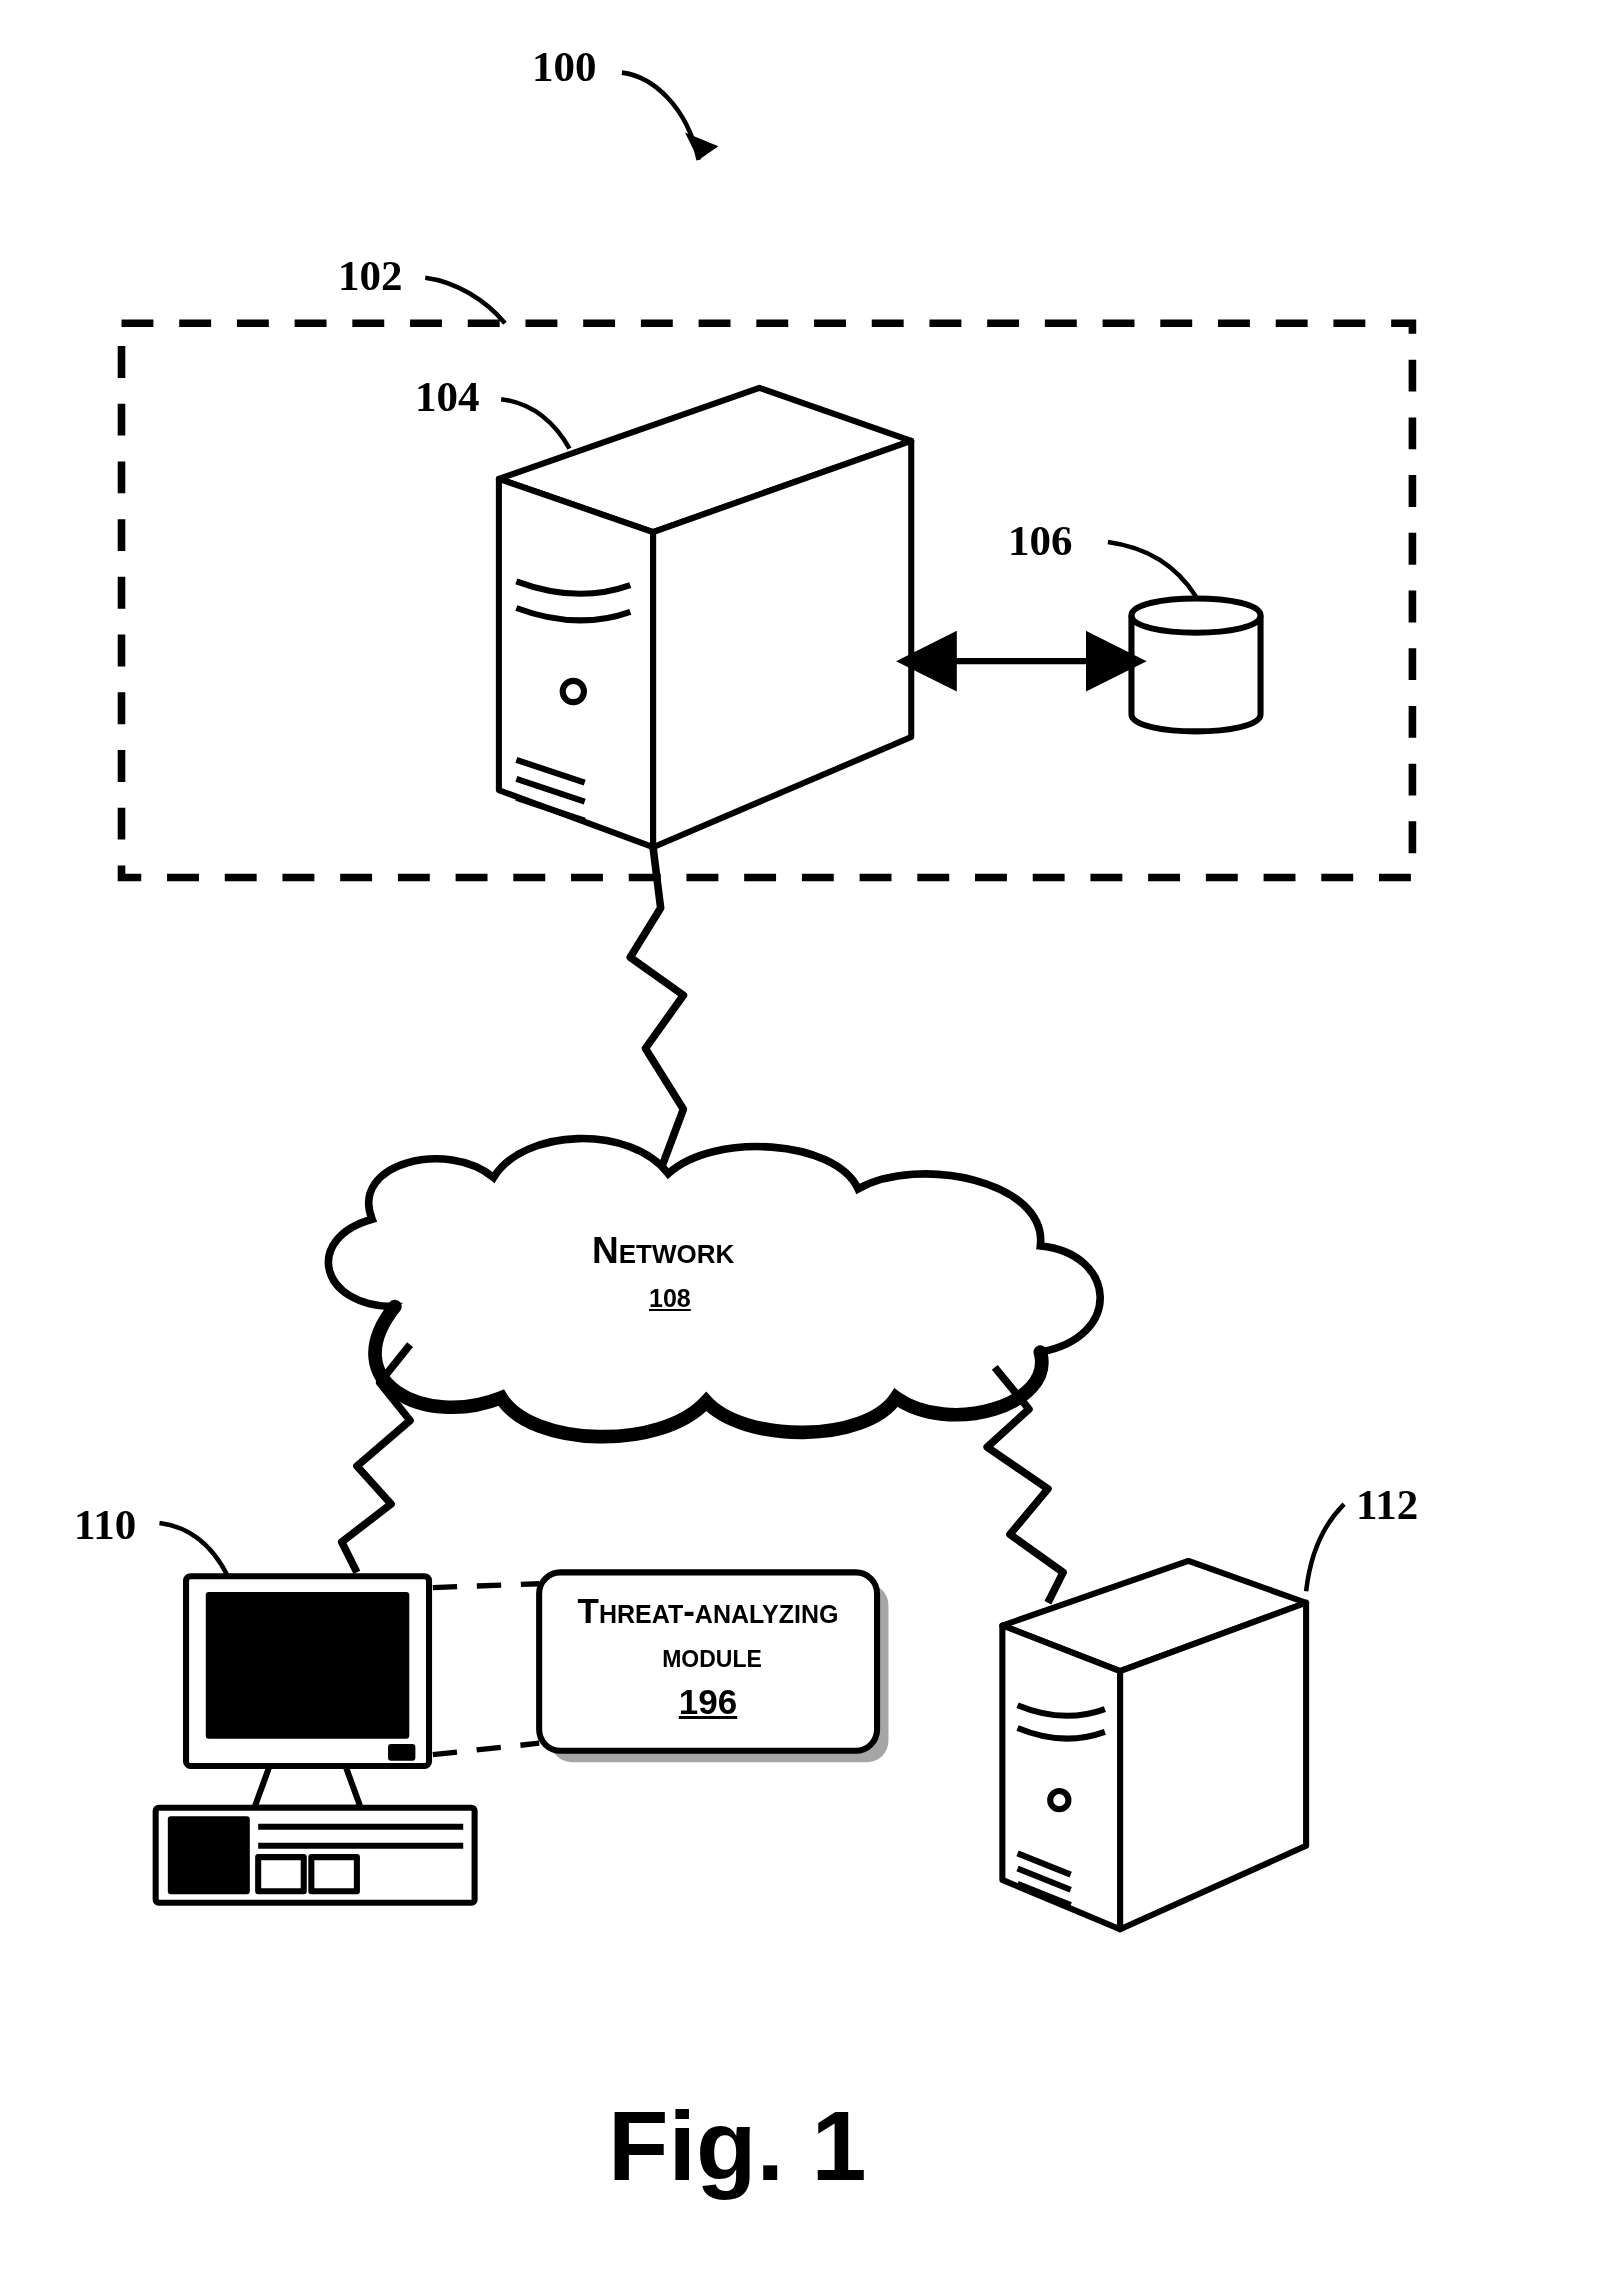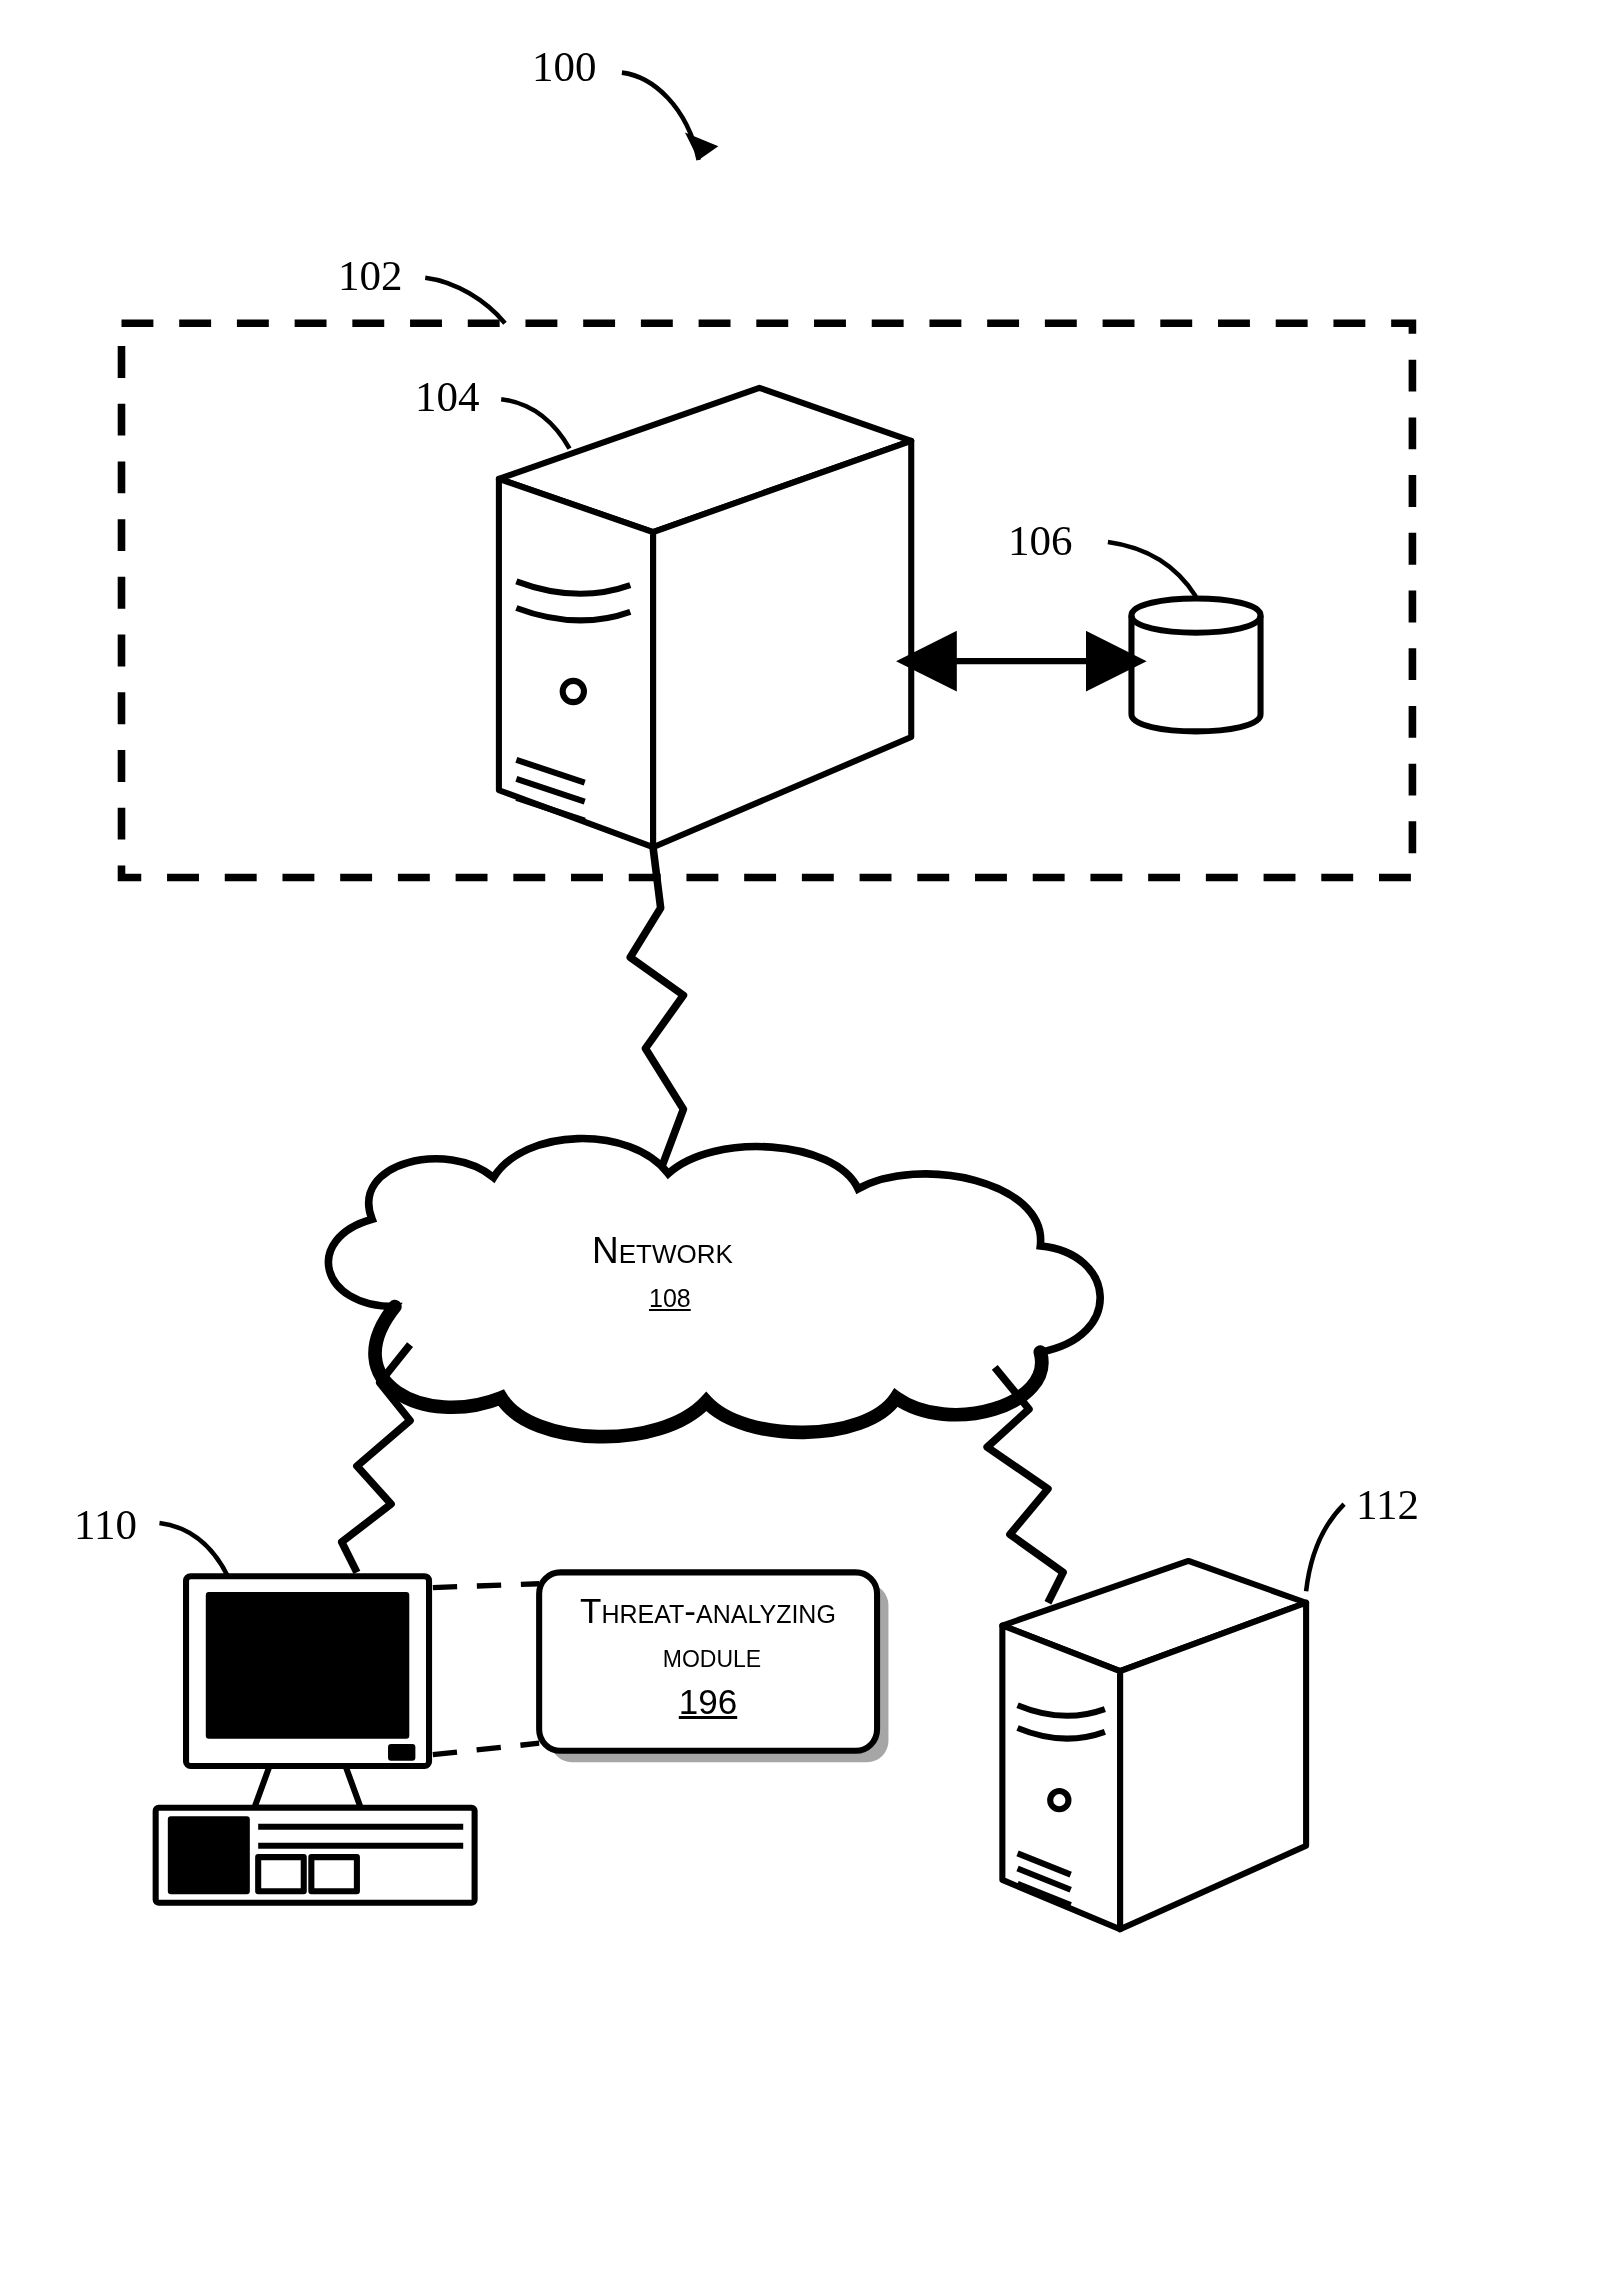--- a/index.html
+++ b/index.html
@@ -7,20 +7,21 @@
     padding: 0;
     background: #fff;
     width: 1622px;
     height: 2273px;
     font-family: "Times New Roman", Times, serif;
   }
   .stage {
     position: relative;
     width: 1622px;
     height: 2026px;
+    font-weight: bold;
   }
   .label {
     position: absolute;
     font-size: 43px;
     color: #000;
     white-space: nowrap;
   }
   .figcaption {
     position: absolute;
     font-size: 99px;
@@ -194,14 +195,15 @@
   <div class="label" style="left:649px; top:1284px; text-decoration:underline; font-family:Arial,Helvetica,sans-serif; font-size:25px;">108</div>
 
   <div class="label" style="left:74px; top:1500px;">110</div>
 
   <div class="label" style="left:1356px; top:1480px;text-align:center;">112</div>
 
   <div class="label" style="left:554px; top:1591px; width:308px; text-align:center; font-variant:small-caps; font-family:Arial,Helvetica,sans-serif; font-size:35px; white-space:normal;">Threat-analyzing</div>
   <div class="label" style="left:558px; top:1637px; width:308px; text-align:center; font-variant:small-caps; font-family:Arial,Helvetica,sans-serif; font-size:33px;">module</div>
   <div class="label" style="left:554px; top:1682px; width:308px; text-align:center; text-decoration:underline; font-family:Arial,Helvetica,sans-serif; font-size:35px;">196</div>
 
+  <div class="figcaption" style="left:608px; top:2089px;">Fig. 1</div>
 </div>
 
 
 </body></html>

